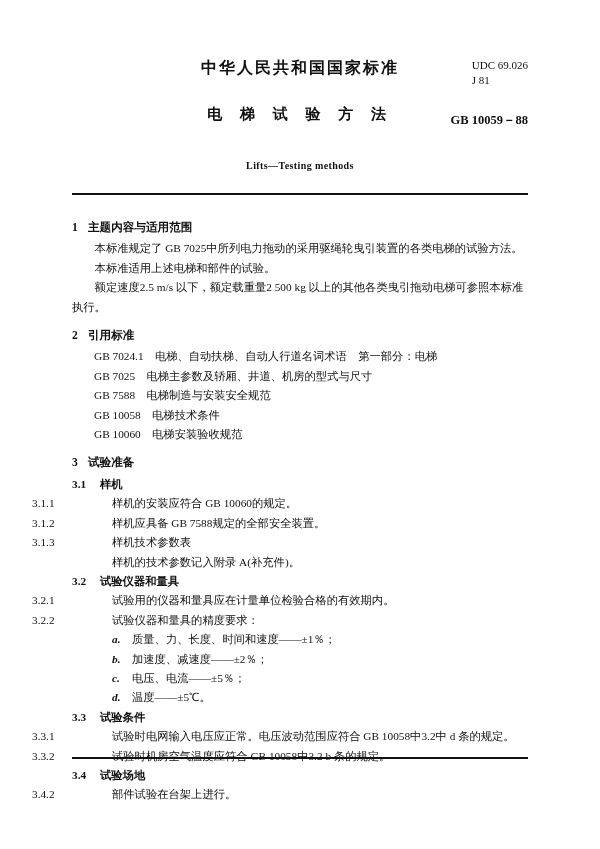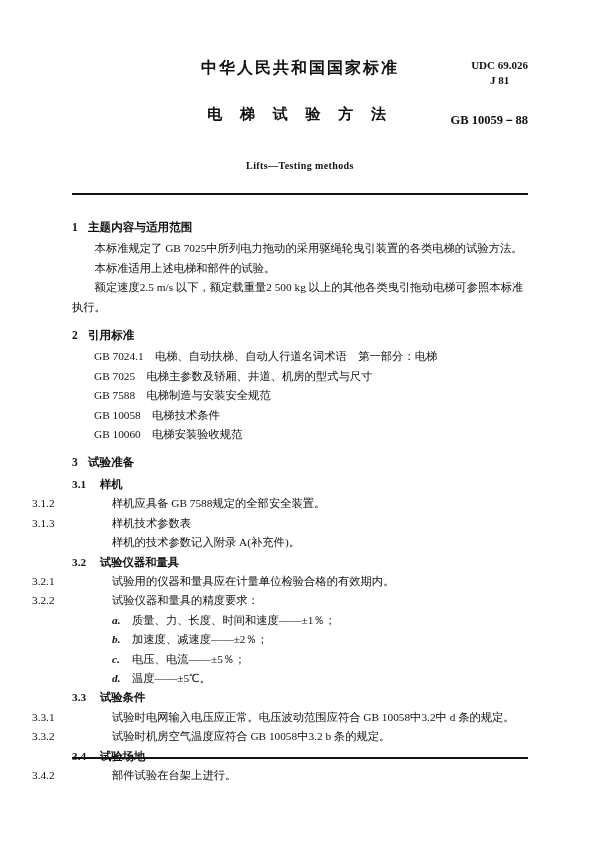--- a/index.html
+++ b/index.html
@@ -46,25 +46,25 @@
     font-weight: bold;
     font-size: 10px;
     letter-spacing: 0.4px;
     margin-top: 36px;
     color: #111;
   }
   .udc {
     position: absolute;
     right: 72px;
     top: 58px;
-    text-align: center;
+    text-align: left;
     font-family: "Liberation Serif", serif;
     font-size: 11px;
     line-height: 15px;
-    font-weight: bold;
+    font-weight: normal;
     color: #111;
   }
   .stdno {
     position: absolute;
     right: 72px;
     top: 112px;
     font-family: "Liberation Serif", serif;
     font-size: 12.5px;
     font-weight: bold;
     color: #111;
@@ -184,20 +184,23 @@
     <p class="item indent1">GB 10060　电梯安装验收规范</p>
 
     <div class="sec-head">
       <span class="num">3</span><span>试验准备</span>
     </div>
 
     <p class="sub-head">
       <span class="lbl">3.1</span><span>样机</span>
     </p>
     <p class="item hang">
+      <span class="lbl">3.1.1</span><span>样机的安装应符合 GB 10060的规定。</span>
+    </p>
+    <p class="item hang">
       <span class="lbl">3.1.2</span><span>样机应具备 GB 7588规定的全部安全装置。</span>
     </p>
     <p class="item hang">
       <span class="lbl">3.1.3</span><span>样机技术参数表</span>
     </p>
     <p class="item indent2">样机的技术参数记入附录 A(补充件)。</p>
 
     <p class="sub-head">
       <span class="lbl">3.2</span><span>试验仪器和量具</span>
     </p>

